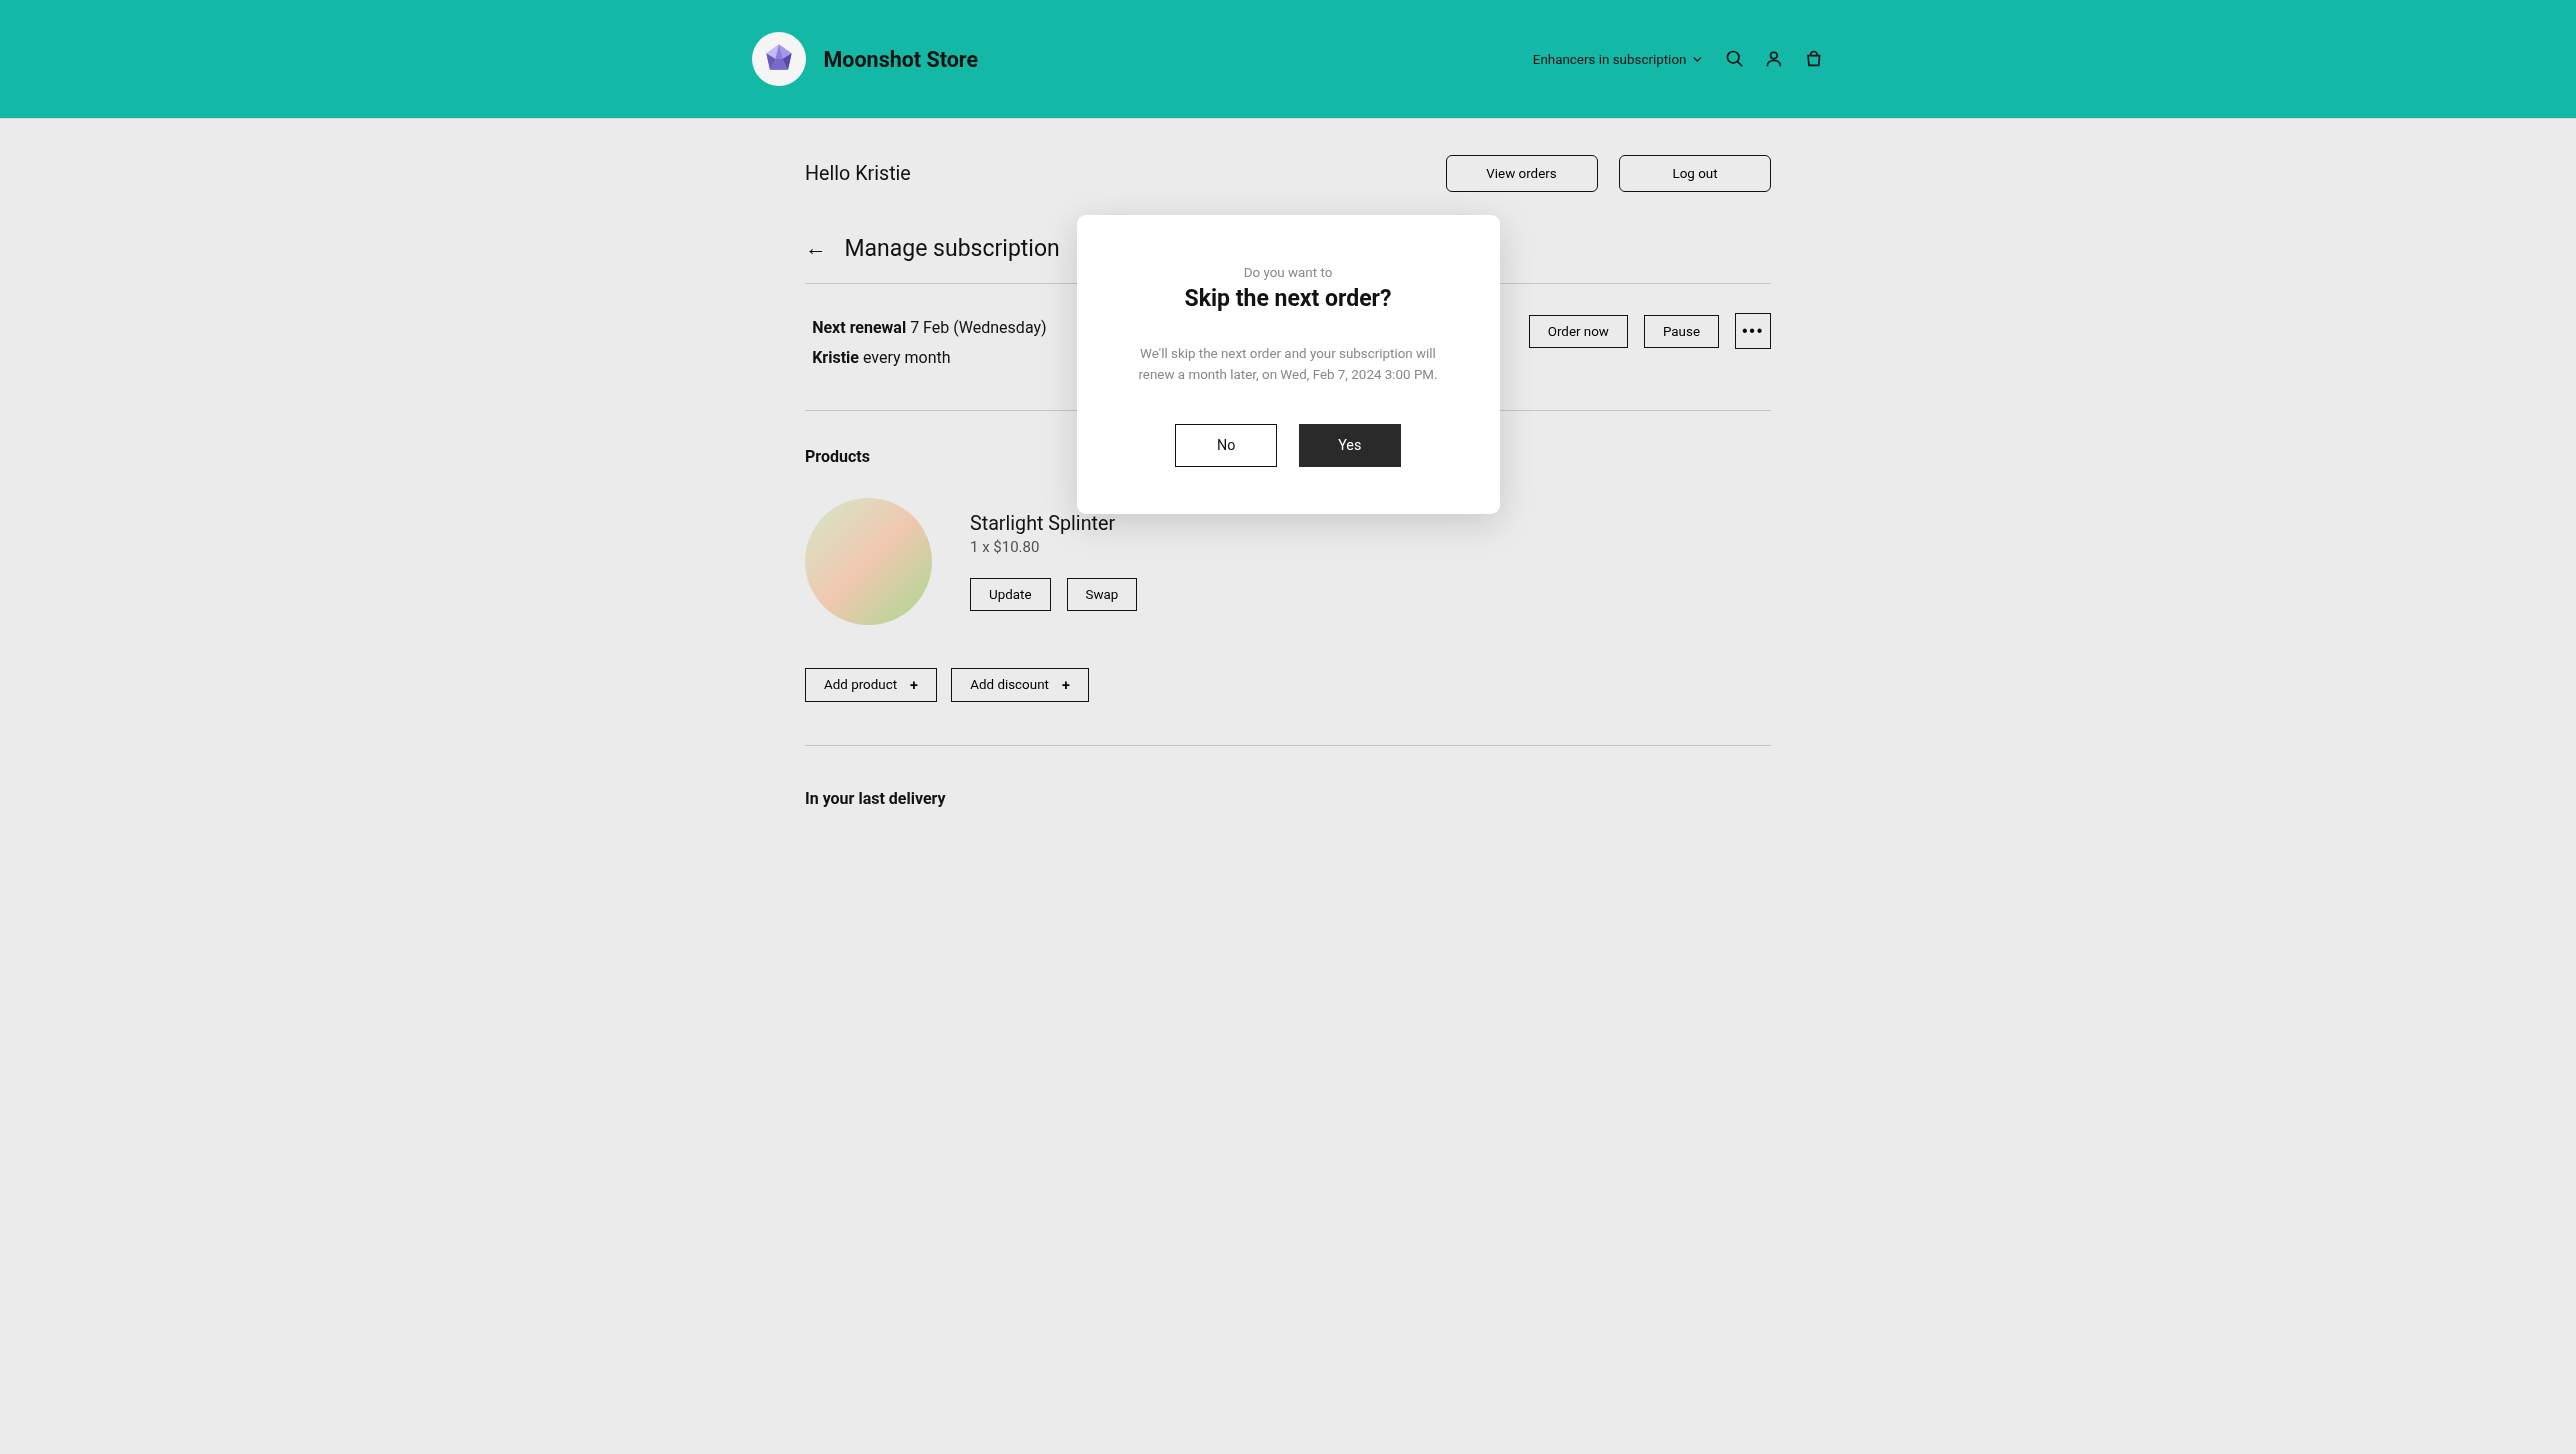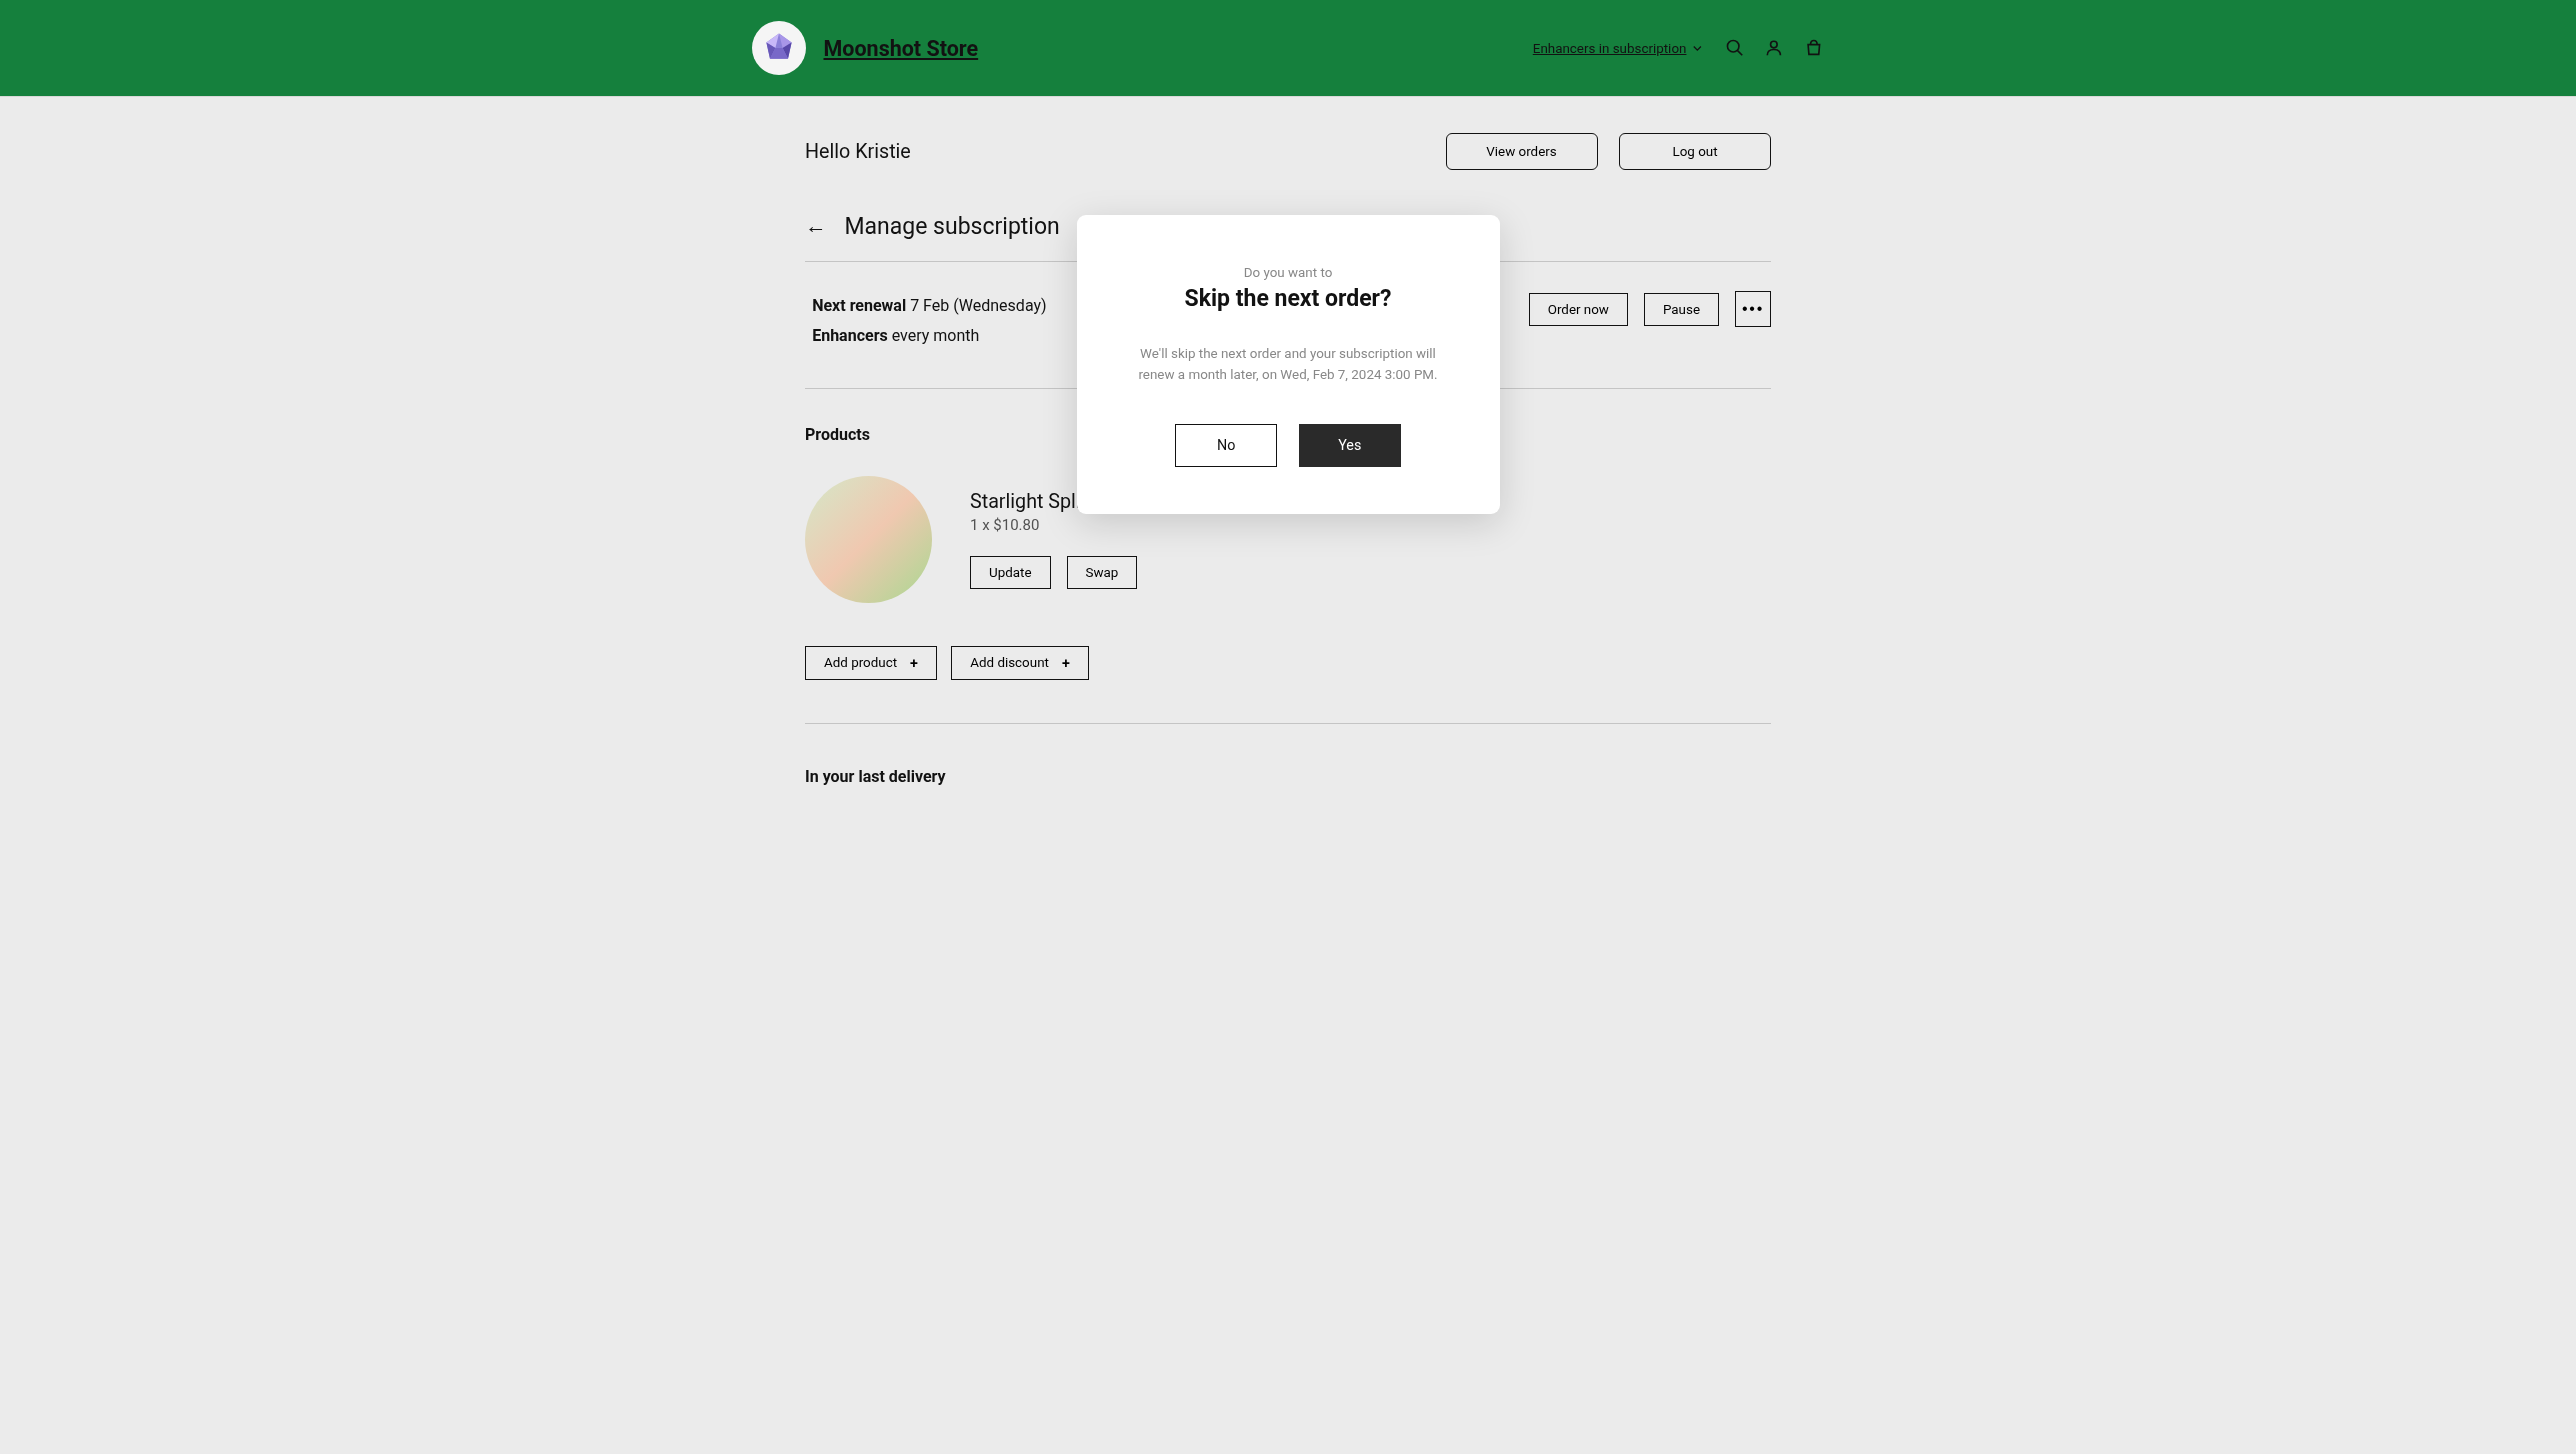--- a/index.html
+++ b/index.html
@@ -9,24 +9,23 @@
     }
     
     body {
       font-family: -apple-system, BlinkMacSystemFont, "Segoe UI", Roboto, Helvetica, Arial, sans-serif;
       background-color: #ebebeb;
       color: #121212;
       min-height: 100vh;
     }
     
     .header {
-      background-color: #15803d;
+      background-color: #14b8a6;
       border-bottom: 0.9px solid #d8d8d8;
-      padding: 5px 43px;
-      text-decoration: underline;
+      padding: 16px 43px;
     }
     
     .header-inner {
       max-width: 1073px;
       margin: 0 auto;
       display: flex;
       align-items: center;
       justify-content: space-between;
       height: 86px;
     }
@@ -402,21 +401,21 @@
   </div>
 
   <div class="renewal-section">
     <div class="renewal-info">
       <div>
         <strong>Next renewal</strong>
         <span> </span>
         <span>7 Feb (Wednesday)</span>
       </div>
       <div>
-        <strong>Enhancers</strong>
+        <strong>Kristie</strong>
         <span> </span>
         <span>every month</span>
       </div>
     </div>
     <div class="renewal-actions">
       <button class="btn-small">Order now</button>
       <button class="btn-small">Pause</button>
       <button class="btn-icon">
         <span class="dots">•••</span>
       </button>

